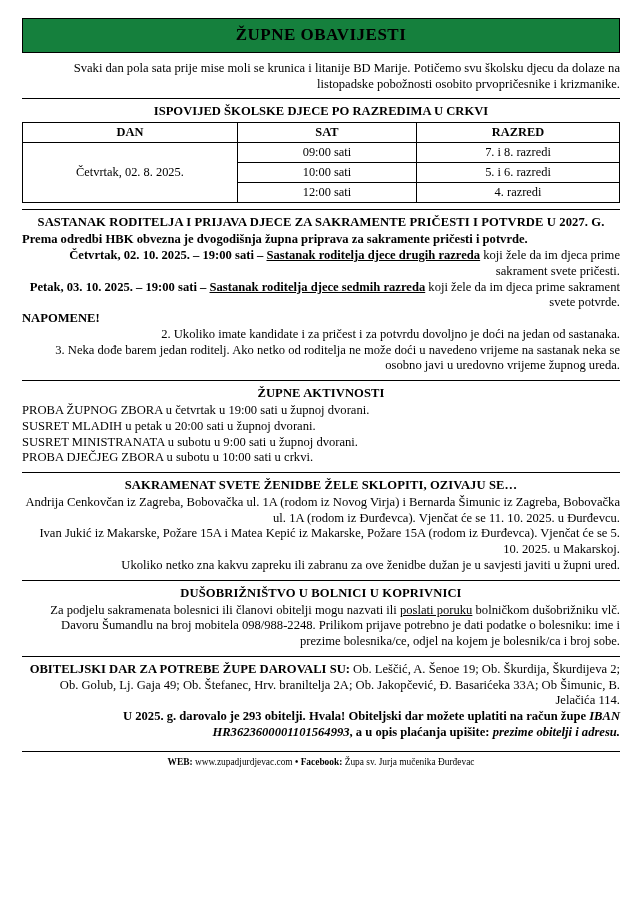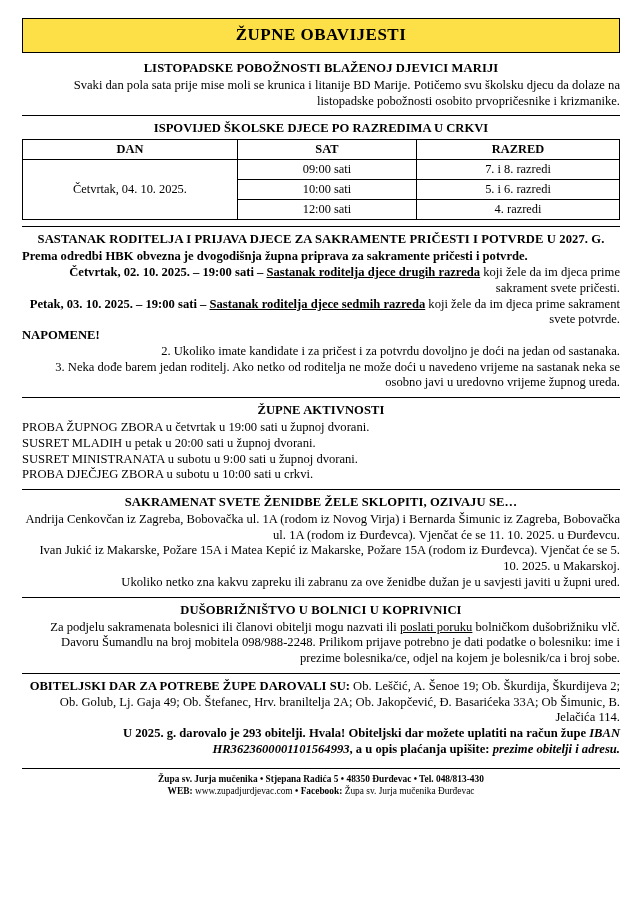--- a/index.html
+++ b/index.html
@@ -12,21 +12,21 @@
     color: #000000;
   }
   .page {
     width: 642px;
     min-height: 918px;
     padding: 18px 22px 8px 22px;
     position: relative;
   }
   .title-bar {
     border: 1px solid #000;
-    background: #fde047;
+    background: #15803d;
     text-align: center;
     font-weight: bold;
     font-size: 17px;
     letter-spacing: 0.5px;
     padding: 6px 0 7px 0;
     margin-bottom: 8px;
   }
   .sec-head {
     text-align: center;
     font-weight: bold;
@@ -79,39 +79,38 @@
   .sec-wrap { margin-top: 2px; }
 </style>
 </head>
 <body>
 
 <div class="page">
 
   <div class="title-bar">ŽUPNE OBAVIJESTI</div>
 
   <div class="sec-wrap">
-    <div class="sec-head">LISTOPADSKE POBOŽNOSTI BLAŽENOJ DJEVICI MARIJI</div>
     <p class="para">Svaki dan pola sata prije mise moli se krunica i litanije BD Marije. Potičemo svu školsku djecu da dolaze na listopadske pobožnosti osobito prvopričesnike i krizmanike.</p>
   </div>
 
   <hr class="rule">
 
   <div>
     <div class="tbl-title">ISPOVIJED ŠKOLSKE DJECE PO RAZREDIMA U CRKVI</div>
     <table class="grid">
       <thead>
         <tr>
           <th style="width:36%">DAN</th>
           <th style="width:30%">SAT</th>
           <th style="width:34%">RAZRED</th>
         </tr>
       </thead>
       <tbody>
         <tr>
-          <td rowspan="3">Četvrtak, 04. 10. 2025.</td>
+          <td rowspan="3">Četvrtak, 02. 8. 2025.</td>
           <td>09:00 sati</td>
           <td>7. i 8. razredi</td>
         </tr>
         <tr>
           <td>10:00 sati</td>
           <td>5. i 6. razredi</td>
         </tr>
         <tr>
           <td>12:00 sati</td>
           <td>4. razredi</td>
@@ -178,19 +177,18 @@
     <div class="para">
       <span class="b">OBITELJSKI DAR ZA POTREBE ŽUPE DAROVALI SU:</span>
       <span>Ob. Leščić, A. Šenoe 19; Ob.  Škurdija, Škurdijeva 2; Ob. Golub, Lj. Gaja 49; Ob. Štefanec, Hrv. braniltelja 2A; Ob. Jakopčević, Đ. Basarićeka 33A; Ob Šimunic, B. Jelačića 114.</span>
     </div>
     <div class="para">
       <span class="b">U 2025. g. darovalo je 293 obitelji. Hvala! Obiteljski dar možete uplatiti na račun župe </span><span class="bi">IBAN HR3623600001101564993</span><span class="b">, a u opis plaćanja upišite: </span><span class="bi">prezime obitelji i adresu.</span>
     </div>
   </div>
 
   <div class="footer">
-    <div class="l1">Župa sv. Jurja mučenika • Stjepana Radića 5 • 48350 Đurđevac • Tel. 048/813-430</div>
     <div>
       <span class="b">WEB: </span><span>www.zupadjurdjevac.com</span><span class="b"> • Facebook: </span><span>Župa sv. Jurja mučenika Đurđevac</span>
     </div>
   </div>
 
 </div>
 
 </body></html>

